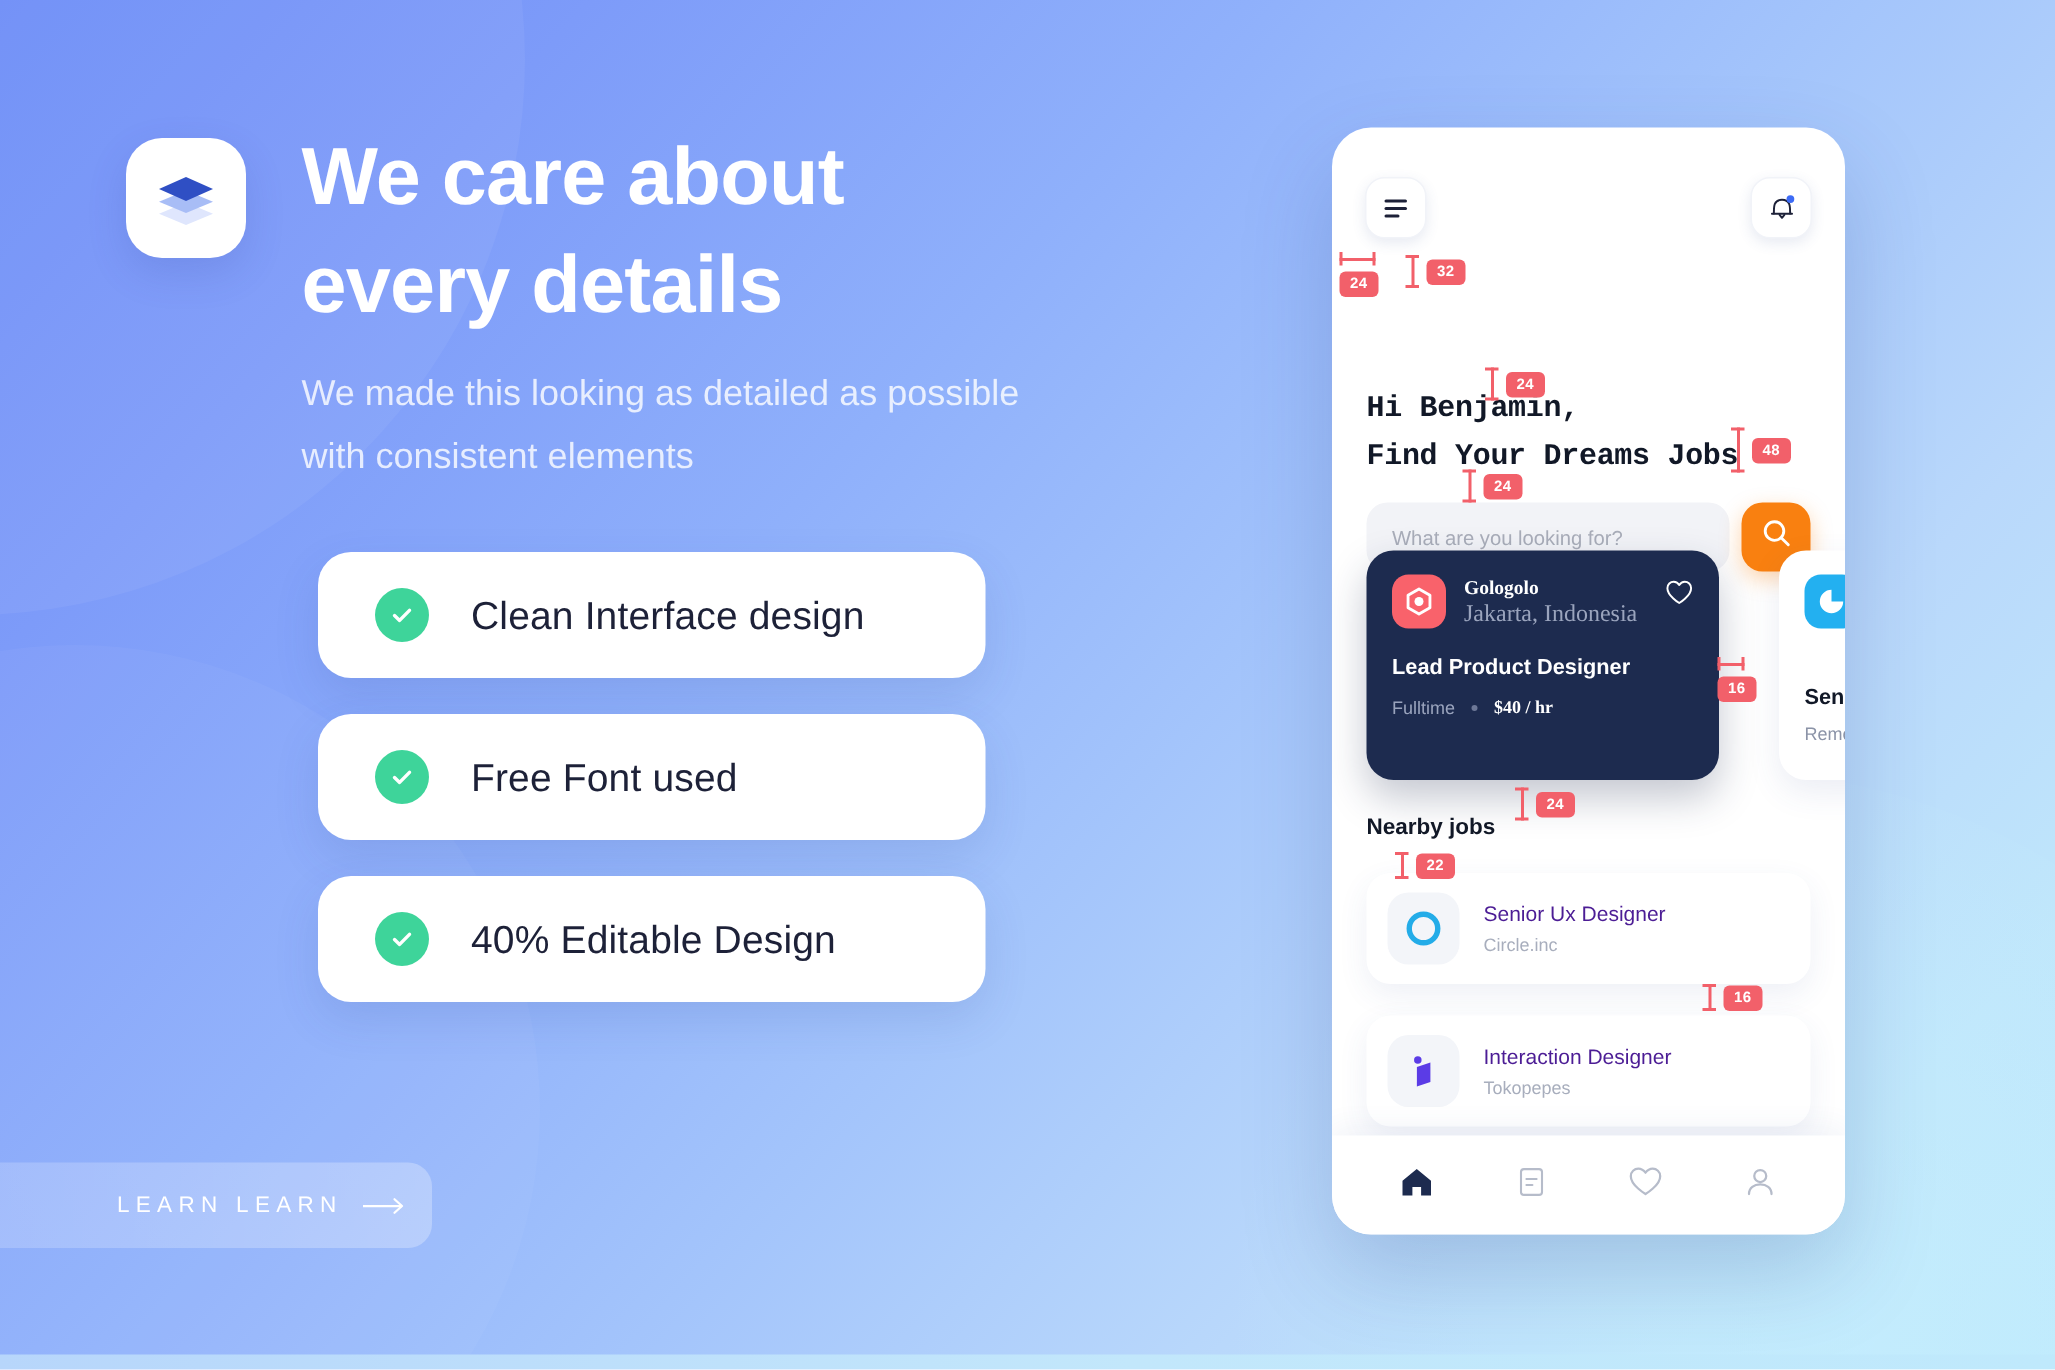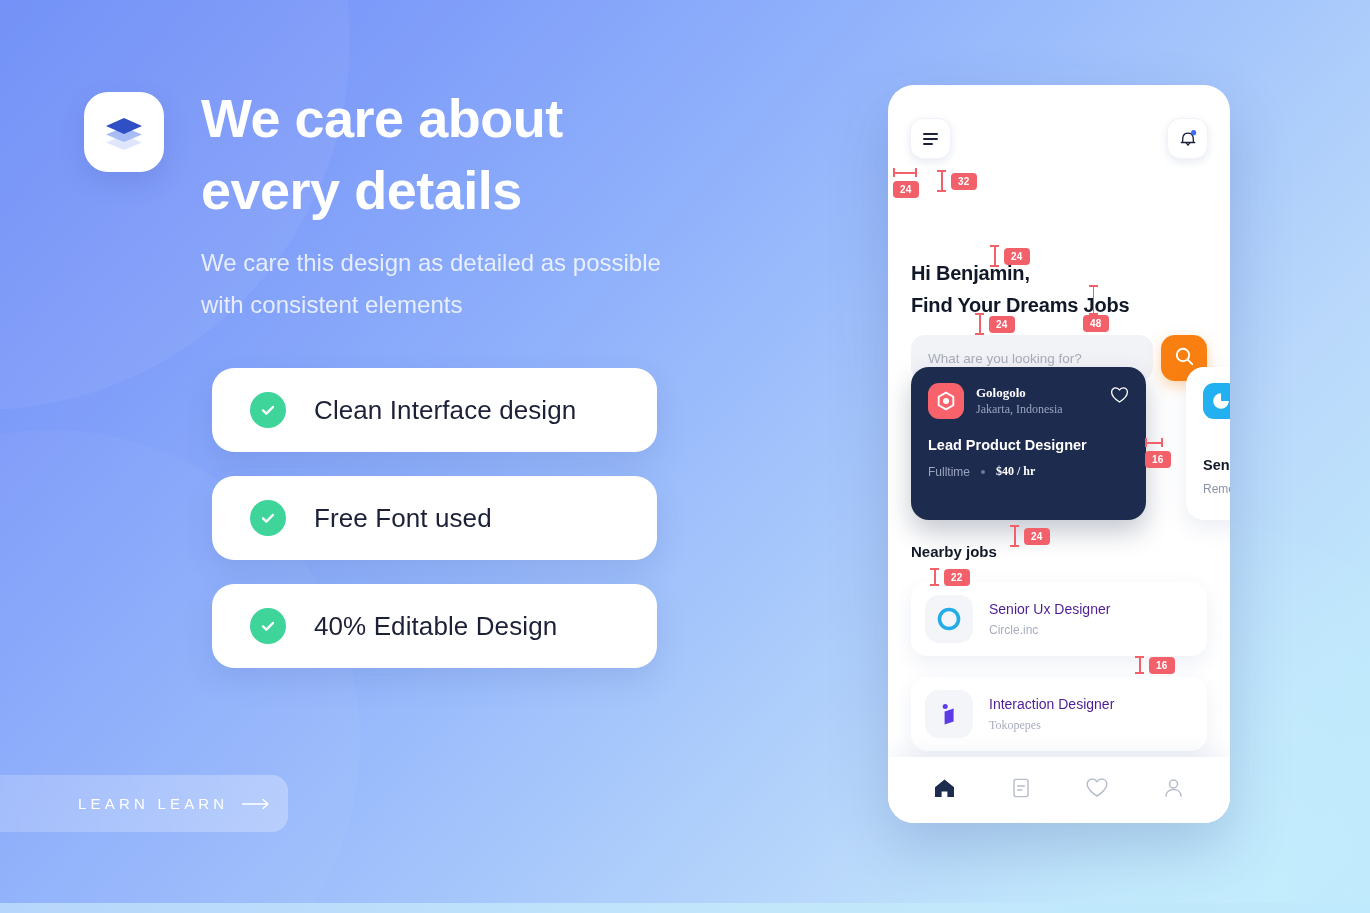--- a/index.html
+++ b/index.html
@@ -211,20 +211,21 @@
 
   .greet {
     position: absolute;
     left: 23px;
     top: 172px;
     font-size: 20px;
     line-height: 32px;
     font-weight: 700;
     color: #111827;
     letter-spacing: -0.2px;
+    font-family: Liberation Mono, monospace;
   }
   .greet .g2 { display: block; }
 
   .search-row {
     position: absolute;
     left: 23px;
     top: 187px;
     width: 296px;
     height: 46px;
   }
@@ -321,21 +322,21 @@
     flex: 1 1 auto;
     min-width: 0;
   }
   .jc-company {
     font-size: 13px;
     font-weight: 700;
     color: #ffffff;
     line-height: 17px;
   }
   .jc-location {
-    font-size: 12px;
+    font-size: 16px;
     color: #9aa4bd;
     line-height: 15px;
     margin-top: 1px;
   }
   .jc-heart { margin-top: 3px; cursor: pointer; flex: 0 0 auto; }
   .jc-title {
     margin-top: 18px;
     font-size: 14.5px;
     font-weight: 700;
     color: #ffffff;
@@ -542,21 +543,21 @@
         </svg>
       </span>
     </div>
 
     <div class="headline">
       <span class="l1">We care about</span>
       <span class="l2">every details</span>
     </div>
 
     <div class="subhead">
-      <span>We care this design as detailed as</span>
+      <span>We made this looking as detailed as</span>
       <span>possible with consistent elements</span>
     </div>
 
     <div class="feature-list">
 
       <div class="feature-card">
         <span class="feature-check">
           <svg width="18" height="18" viewBox="0 0 18 18">
             <polyline points="4,9.4 7.4,12.6 14,5.9" fill="none" stroke="#ffffff" stroke-width="2.3" stroke-linecap="round" stroke-linejoin="round"></polyline>
           </svg>
@@ -694,21 +695,21 @@
 
       <div class="nearby-card" style="top:592px;">
         <span class="nb-logo">
           <svg width="28" height="28" viewBox="0 0 28 28">
             <circle cx="10.2" cy="6.6" r="2.5" fill="#5b3ce6"></circle>
             <polygon points="9.6,11.4 18.6,8.4 18.6,21.4 9.6,24.4" fill="#5b3ce6"></polygon>
           </svg>
         </span>
         <span class="nb-text">
           <span class="nb-title" style="display:block;">Interaction Designer</span>
-          <span class="nb-sub" style="display:block;font-family:Liberation Serif, serif;">Tokopepes</span>
+          <span class="nb-sub" style="display:block;">Tokopepes</span>
         </span>
       </div>
 
       <div id="bottom-nav">
         <span class="nav-item">
           <span>
             <svg width="23" height="22" viewBox="0 0 23 22">
               <path d="M11.5 2.4 L21 10.2 L21 20 L14.4 20 L14.4 14.4 L8.6 14.4 L8.6 20 L2 20 L2 10.2 Z" fill="#1d2b4f"></path>
             </svg>
           </span>
@@ -756,21 +757,21 @@
     <span class="m-badge">32</span>
   </div>
 
   <div class="measure" style="left:990px; top:245px;">
     <span class="m-vrule">
         <i></i>
       </span>
     <span class="m-badge">24</span>
   </div>
 
-  <div class="measure" style="left:1083px; top:285px;flex-direction:column;">
+  <div class="measure" style="left:1154px; top:285px;">
     <span class="m-vrule" style="height:30px;">
         <i style="height:30px;"></i>
       </span>
     <span class="m-badge">48</span>
   </div>
 
   <div class="measure" style="left:975px; top:313px;">
     <span class="m-vrule">
         <i></i>
       </span>

